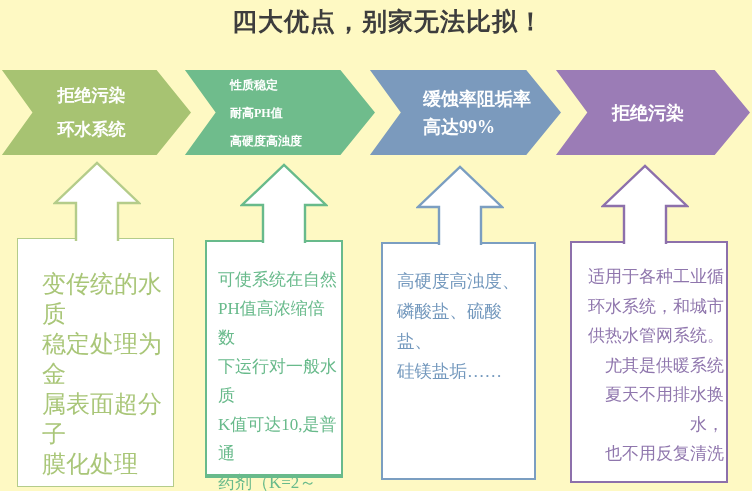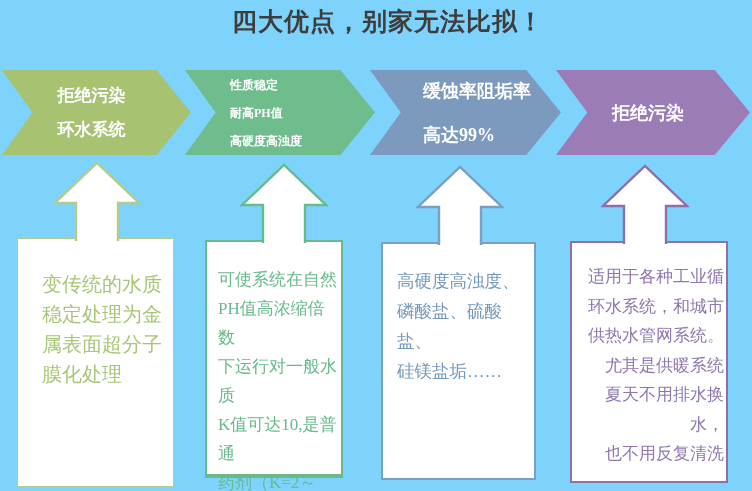--- a/index.html
+++ b/index.html
@@ -1,17 +1,17 @@
 <!DOCTYPE html>
 <html><head>
 <meta charset="utf-8">
 <style>
   html,body { margin:0; padding:0; background:#fff; }
   .canvas {
-    position:relative; width:752px; height:491px; background:#7dd3fc;
+    position:relative; width:752px; height:491px; background:#fef9c3;
     font-family:"Liberation Serif","DejaVu Serif",serif; overflow:hidden;
   }
   .title {
     position:absolute; top:5px; left:0; width:100%; margin:0;
     text-align:center; padding-left:24px; box-sizing:border-box;
     font-size:25px; font-weight:bold; color:#3d3d3d; letter-spacing:1px;
   }
   .chevron {
     position:absolute; top:70px; height:85px;
     clip-path:polygon(1% 0%,82% 0%,100% 50%,82% 100%,1% 100%,17% 50%);
@@ -23,32 +23,32 @@
   .up-arrow { position:absolute; width:88px; height:80px; z-index:2; color:var(--outline); }
   .up-arrow path { fill:#ffffff; stroke:currentColor; stroke-width:2.4; stroke-linejoin:miter; }
   .detail-box { position:absolute; background:#ffffff; z-index:1; box-sizing:border-box; }
   .detail-text { white-space:pre-line; color:var(--text); }
 
   
   .adv0 .chevron { left:0; width:191px; }
   .adv0 .banner-label { font-size:17px; line-height:34px; text-align:center; padding:0 32px 0 24px; }
   .adv0 .up-arrow { left:53px; top:161px; }
   .adv0 .detail-box { left:17px; top:238px; width:157px; height:249px; border:1.5px solid var(--outline); }
-  .adv0 .detail-text { font-size:20px; line-height:30px; padding:30px 6px 0 24px; }
+  .adv0 .detail-text { font-size:24px; line-height:30px; padding:30px 6px 0 24px; }
 
   
   .adv1 .chevron { left:183px; width:192px; }
   .adv1 .banner-label { font-size:12px; line-height:28px; text-align:left; padding-left:47px; }
   .adv1 .up-arrow { left:240px; top:163px; }
   .adv1 .detail-box { left:205px; top:240px; width:138px; height:238px; border:2px solid var(--outline); border-bottom-width:4px; }
   .adv1 .detail-text { font-size:17px; line-height:29px; padding:23px 3px 0 11px; }
 
   
   .adv2 .chevron { left:368px; width:193px; }
-  .adv2 .banner-label { font-size:18px; line-height:44px; text-align:left; padding-left:55px; }
+  .adv2 .banner-label { font-size:18px; line-height:28px; text-align:left; padding-left:55px; }
   .adv2 .up-arrow { left:416px; top:165px; }
   .adv2 .detail-box { left:381px; top:242px; width:155px; height:238px; border:2px solid var(--outline); }
   .adv2 .detail-text { font-size:17.5px; line-height:30px; padding:22px 4px 0 14px; }
 
   
   .adv3 .chevron { left:554px; width:196px; }
   .adv3 .banner-label { font-size:18px; line-height:34px; text-align:center; padding:0 36px 0 28px; }
   .adv3 .up-arrow { left:601px; top:164px; }
   .adv3 .detail-box { left:570px; top:241px; width:158px; height:242px; border:2px solid var(--outline); }
   .adv3 .detail-text { font-size:17px; line-height:29.5px; padding:19px 2px 0 8px;text-align:right; }

